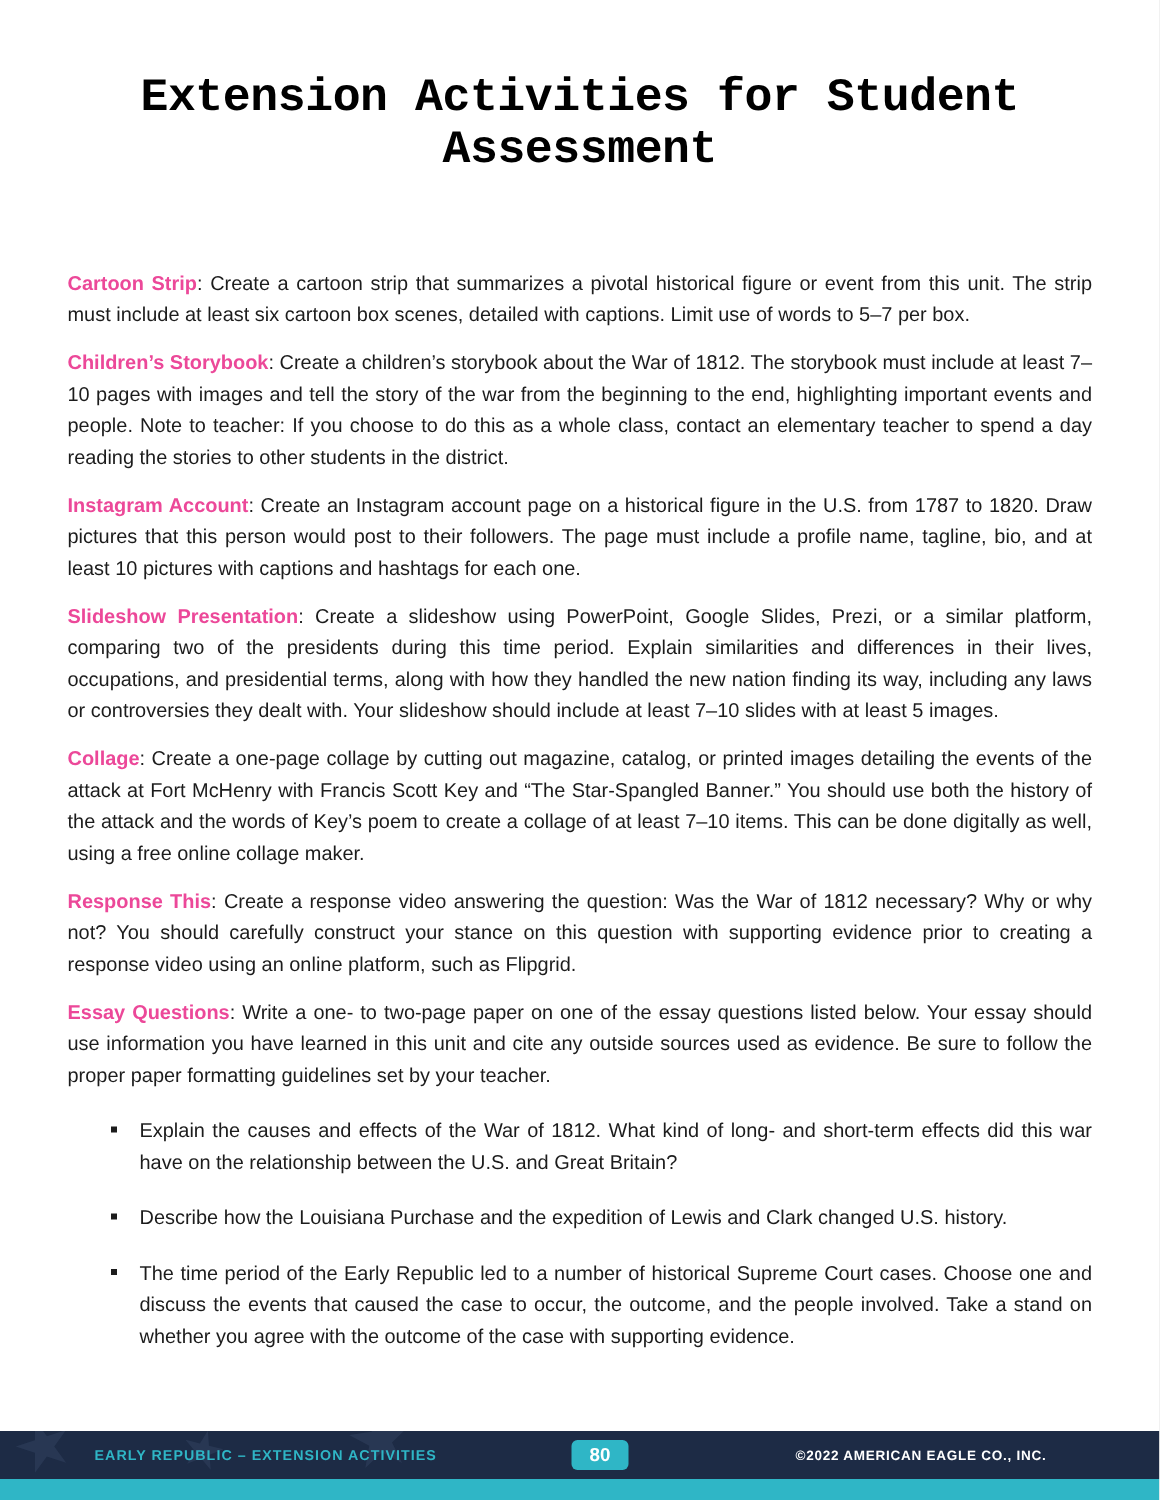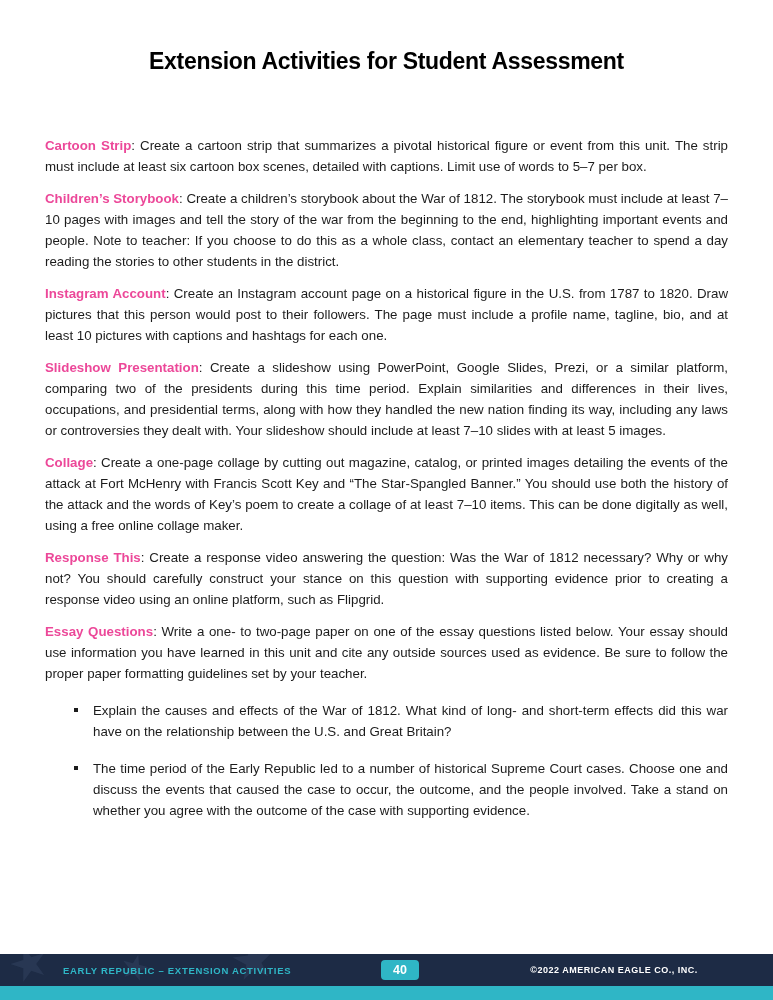--- a/index.html
+++ b/index.html
@@ -10,23 +10,23 @@
     height: 1000px;
     margin: 0 auto;
     background: #ffffff;
     overflow: hidden;
     font-family: "Liberation Sans", sans-serif;
     color: #1c1c1c;
   }
   .title {
     margin-top: 48px;
     text-align: center;
-    font-family: Liberation Sans, sans-serif;
+    font-family: Liberation Mono, monospace;
     font-weight: 700;
-    font-size: 23px;
+    font-size: 31px;
     letter-spacing: -0.3px;
     color: #000000;
   }
   .content {
     margin-top: 60px;
     padding: 0 45px;
   }
   .activity {
     font-size: 13.3px;
     line-height: 21px;
@@ -135,30 +135,31 @@
     <p class="activity"><b>Slideshow Presentation</b><span>: Create a slideshow using PowerPoint, Google Slides, Prezi, or a similar platform, comparing two of the presidents during this time period. Explain similarities and differences in their lives, occupations, and presidential terms, along with how they handled the new nation finding its way, including any laws or controversies they dealt with. Your slideshow should include at least 7–10 slides with at least 5 images.</span></p>
 
     <p class="activity"><b>Collage</b><span>: Create a one-page collage by cutting out magazine, catalog, or printed images detailing the events of the attack at Fort McHenry with Francis Scott Key and “The Star-Spangled Banner.” You should use both the history of the attack and the words of Key’s poem to create a collage of at least 7–10 items. This can be done digitally as well, using a free online collage maker.</span></p>
 
     <p class="activity"><b>Response This</b><span>: Create a response video answering the question: Was the War of 1812 necessary? Why or why not? You should carefully construct your stance on this question with supporting evidence prior to creating a response video using an online platform, such as Flipgrid.</span></p>
 
     <p class="activity"><b>Essay Questions</b><span>: Write a one- to two-page paper on one of the essay questions listed below. Your essay should use information you have learned in this unit and cite any outside sources used as evidence. Be sure to follow the proper paper formatting guidelines set by your teacher.</span></p>
 
     <ul class="bullets">
       <li><span class="bullet-marker"></span><span>Explain the causes and effects of the War of 1812. What kind of long- and short-term effects did this war have on the relationship between the U.S. and Great Britain?</span></li>
+      <li><span class="bullet-marker"></span><span>Describe how the Louisiana Purchase and the expedition of Lewis and Clark changed U.S. history.</span></li>
       <li><span class="bullet-marker"></span><span>The time period of the Early Republic led to a number of historical Supreme Court cases. Choose one and discuss the events that caused the case to occur, the outcome, and the people involved. Take a stand on whether you agree with the outcome of the case with supporting evidence.</span></li>
     </ul>
 
   </div>
 
   <div class="footer">
     <div class="footer-bar">
       <span class="star s1">★</span>
       <span class="star s2">★</span>
       <span class="star s3">★</span>
       <span class="footer-left">EARLY REPUBLIC – EXTENSION ACTIVITIES</span>
-      <span class="page-badge">40</span>
+      <span class="page-badge">80</span>
       <span class="footer-right">©2022 AMERICAN EAGLE CO., INC.</span>
     </div>
     <div class="footer-strip"></div>
   </div>
 
 </div>
 
 </body></html>

